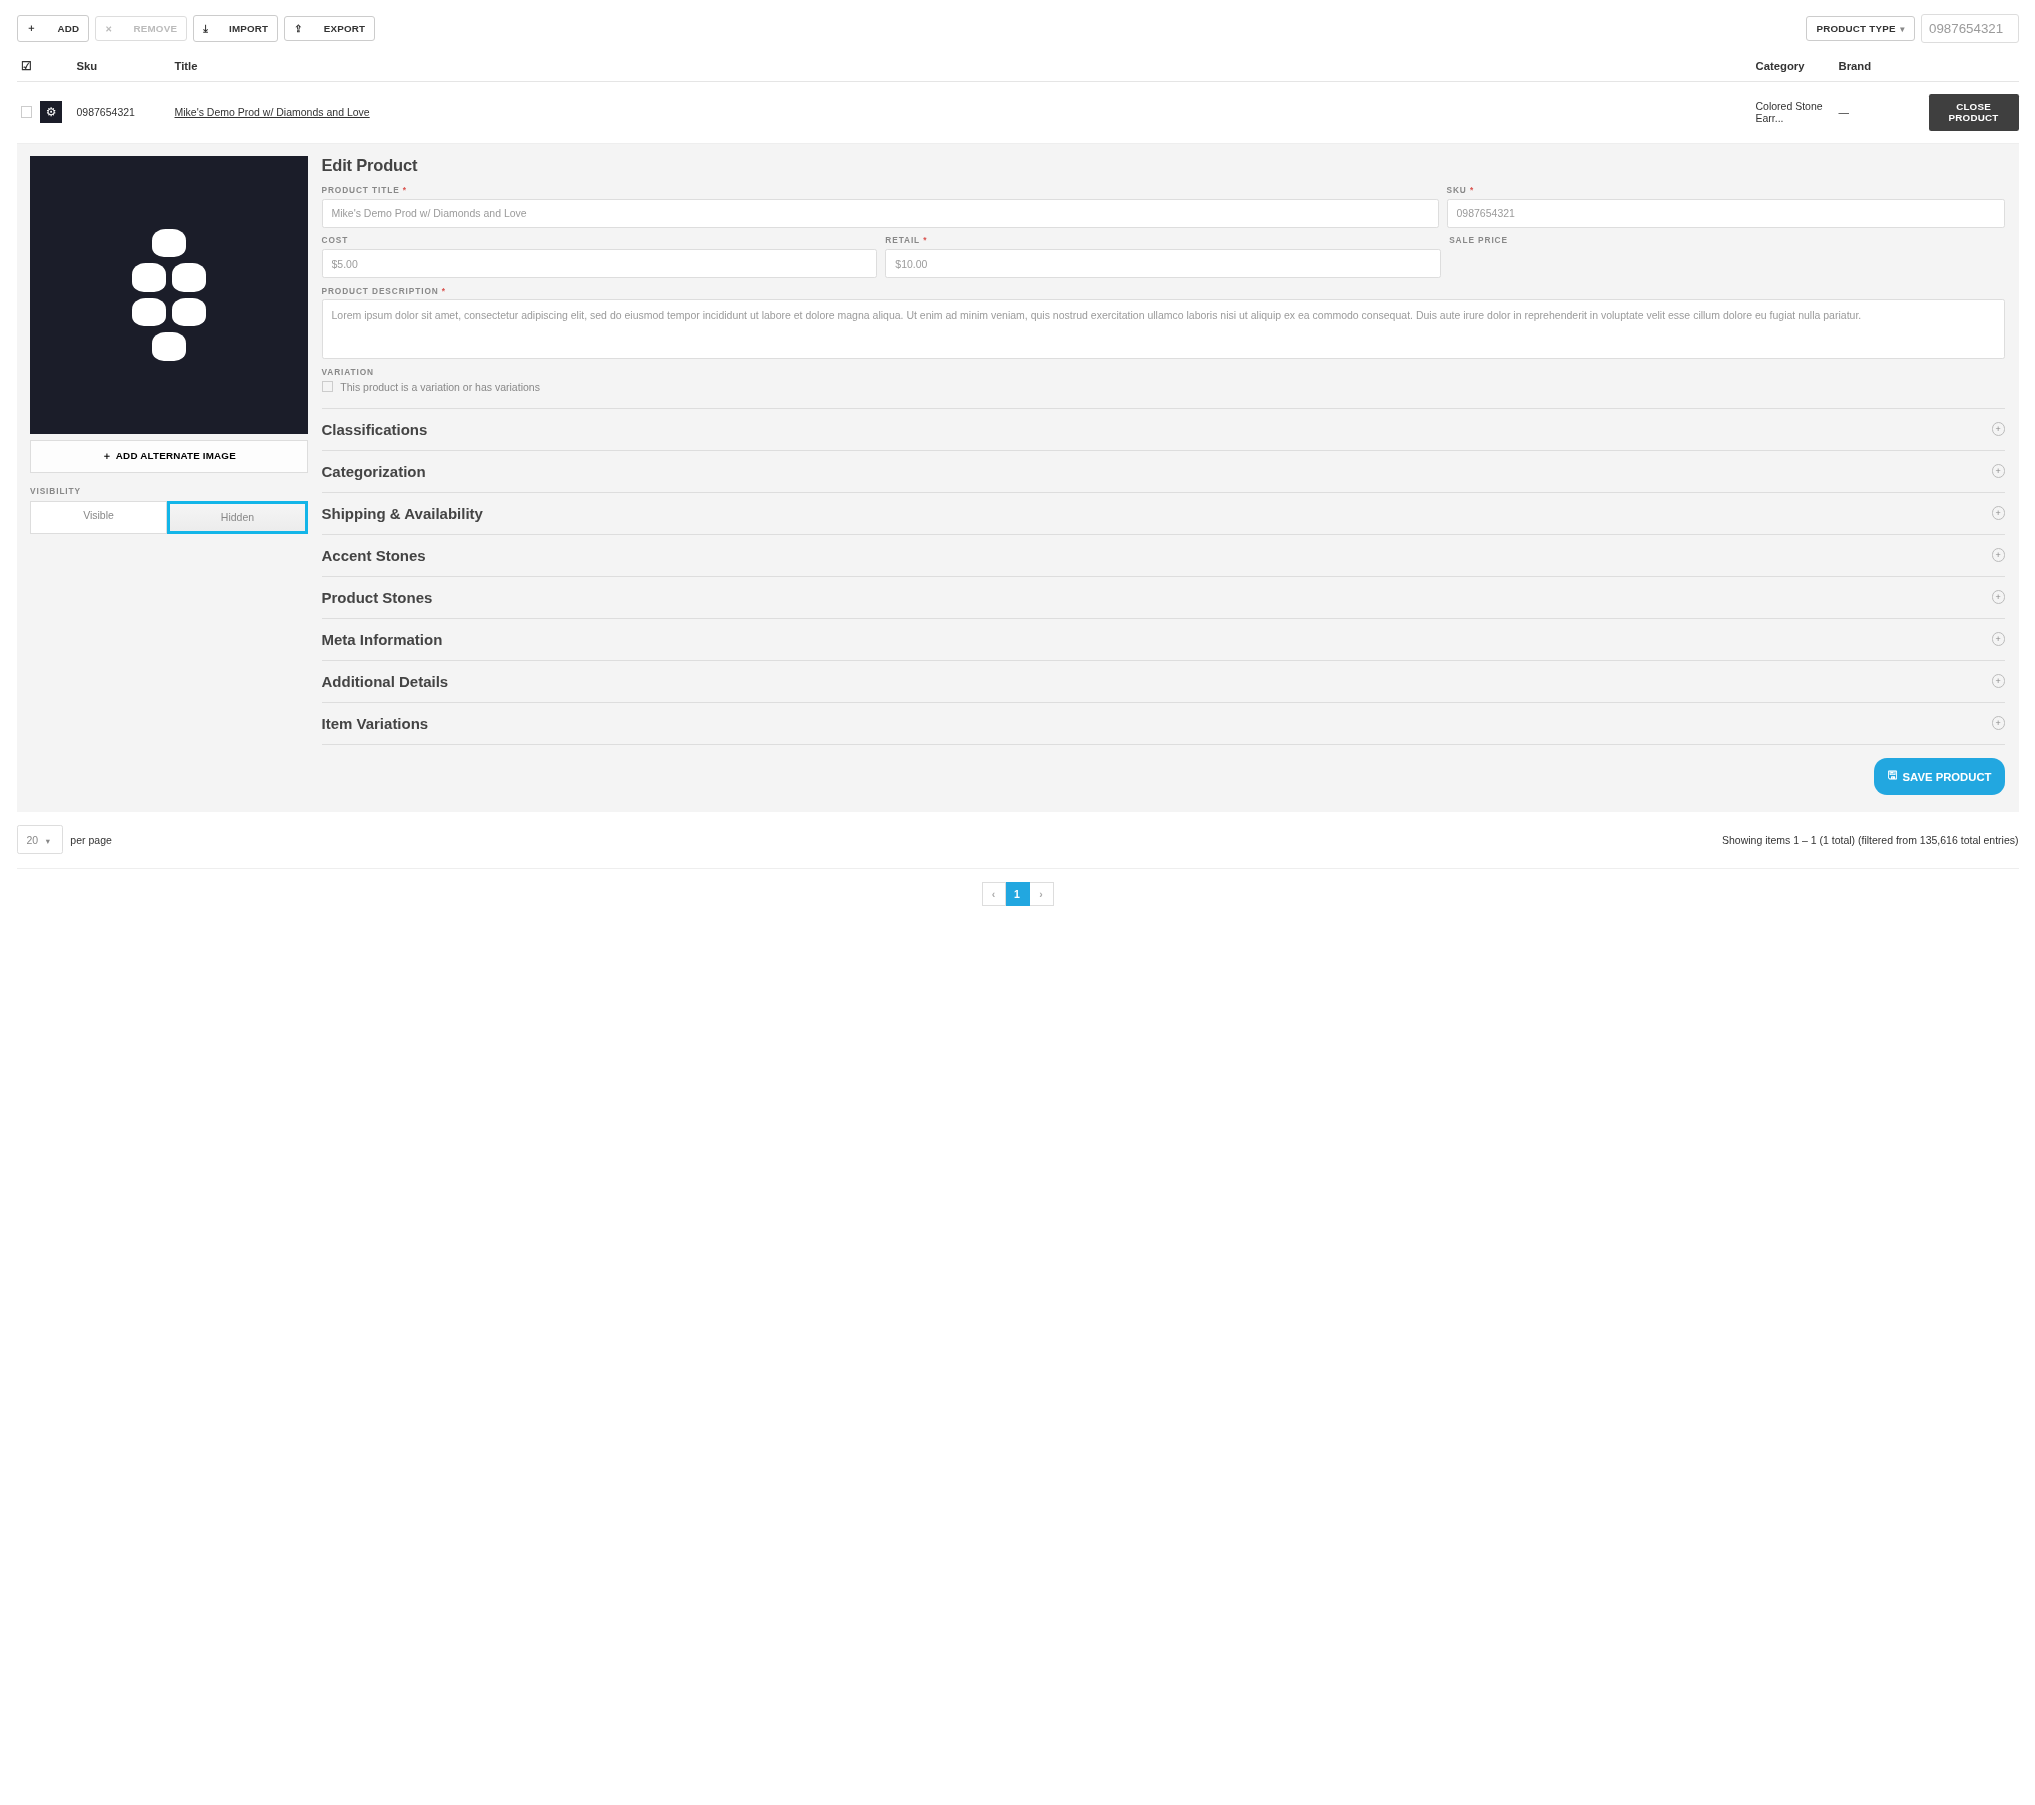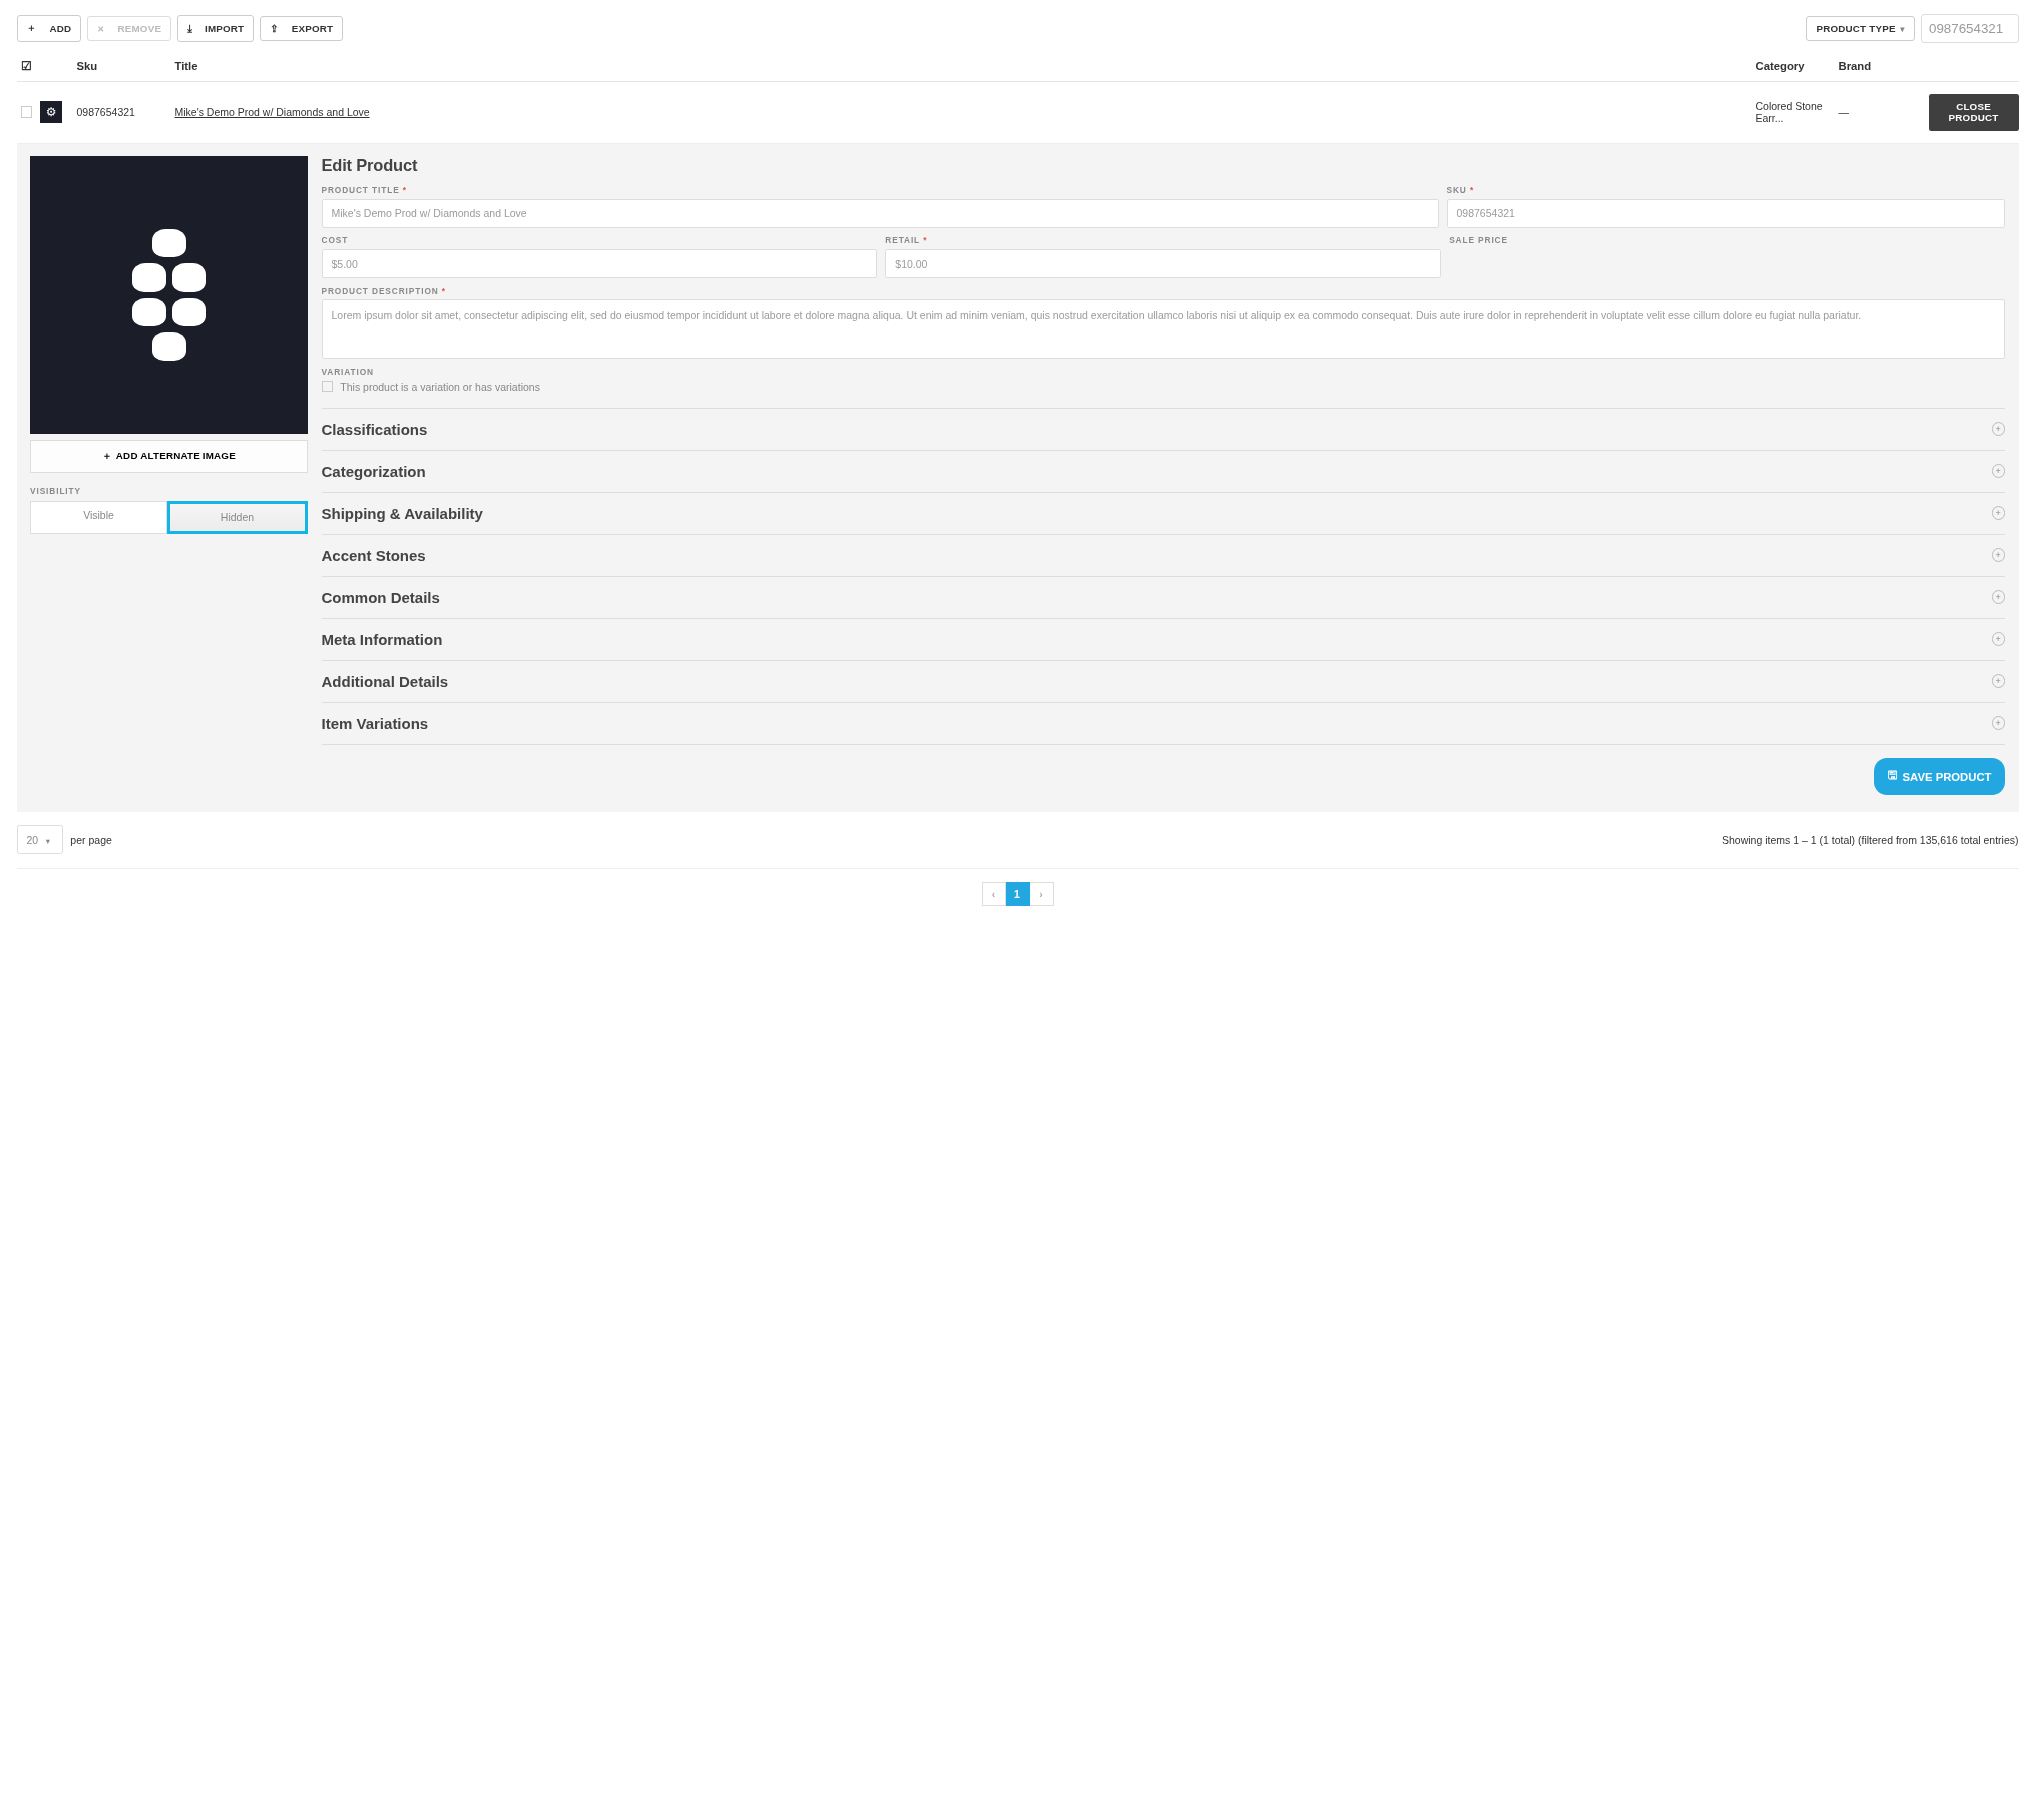--- a/index.html
+++ b/index.html
@@ -1,20 +1,20 @@
 <!DOCTYPE html>
 <html style="font-size:12px"><head>
 <meta charset="utf-8">
 <style>
   * { box-sizing: border-box; margin: 0; padding: 0; }
   body { font-family: -apple-system, BlinkMacSystemFont, "Segoe UI", Helvetica, Arial, sans-serif; background: #fff; color: #333; font-size: 10.5px; }
   .container { padding: 13.5px 16.5px; }
   .toolbar { display: flex; justify-content: space-between; align-items: center; margin-bottom: 7.5px; }
   .toolbar-left, .toolbar-right { display: flex; gap: 6px; align-items: center; }
-  .btn { border: 0.8px solid #ccc; background: #fff; padding: 6px 9px; border-radius: 3px; font-size: 9.8px; font-weight: 600; cursor: pointer; display: inline-flex; align-items: center; gap: 13px; color: #333; letter-spacing: 0.2px; }
+  .btn { border: 0.8px solid #ccc; background: #fff; padding: 6px 9px; border-radius: 3px; font-size: 9.8px; font-weight: 600; cursor: pointer; display: inline-flex; align-items: center; gap: 21px; color: #333; letter-spacing: 0.2px; }
   .btn.disabled { color: #bbb; border-color: #ddd; cursor: not-allowed; }
   .btn-dropdown { display: inline-flex; align-items: center; gap: 4.5px; }
   .search-input { border: 0.8px solid #ddd; padding: 6px 7.5px; border-radius: 3px; width: 98px; color:#9b9b9b; }
   .table-header { display:flex; align-items:center; border-bottom:0.8px solid #e5e5e5; padding: 9px 0 7.5px 0; font-weight:700; font-size:11.3px; }
   .col-check { width: 60px; padding-left: 4.5px; display:flex; align-items:center; gap:7.5px;}
   .col-sku { width: 98px; }
   .col-title { flex: 1; }
   .col-category { width: 83px; }
   .col-brand { width: 90px; }
   .col-action { width: 90px; text-align:right; }
@@ -200,21 +200,21 @@
       </div>
       <div class="accordion">
         <div class="accordion-title">Shipping &amp; Availability</div>
         <div class="plus-circle">+</div>
       </div>
       <div class="accordion">
         <div class="accordion-title">Accent Stones</div>
         <div class="plus-circle">+</div>
       </div>
       <div class="accordion">
-        <div class="accordion-title">Common Details</div>
+        <div class="accordion-title">Product Stones</div>
         <div class="plus-circle">+</div>
       </div>
       <div class="accordion">
         <div class="accordion-title">Meta Information</div>
         <div class="plus-circle">+</div>
       </div>
       <div class="accordion">
         <div class="accordion-title">Additional Details</div>
         <div class="plus-circle">+</div>
       </div>

